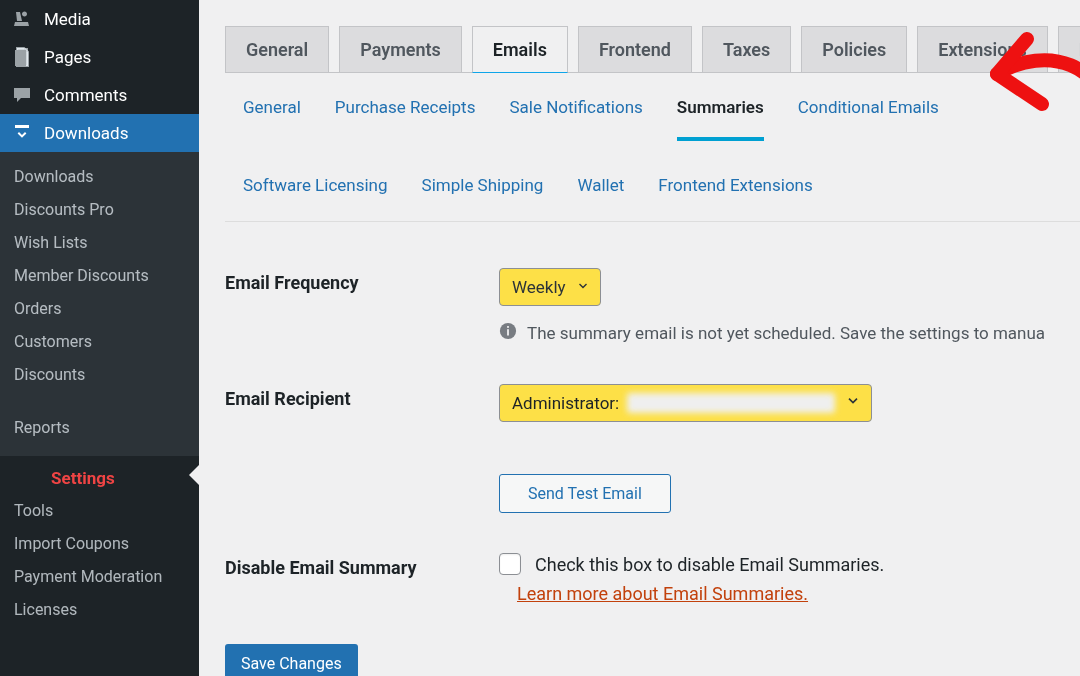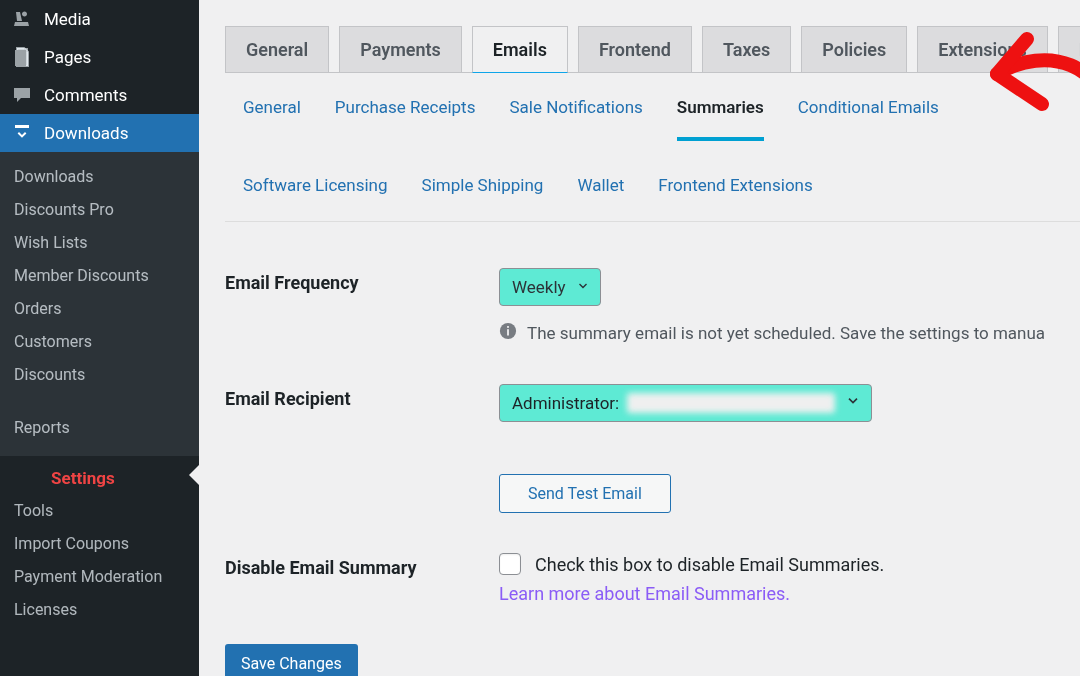--- a/index.html
+++ b/index.html
@@ -40,21 +40,21 @@
   .subtab-row2 { padding-bottom: 26px; }
 
   
   .form { padding-top: 46px; }
   .row { display: flex; align-items: flex-start; margin-bottom: 40px; }
   .row .label { width: 274px; font-size: 18px; font-weight: 700; color: #1d2327; padding-top: 4px; }
   .row .field { flex: 1; }
 
   .select {
     display: inline-flex; align-items: center; justify-content: space-between;
-    background: #5eead4; border: 1px solid #8c8f94; border-radius: 4px; padding: 8px 10px 8px 12px;
+    background: #fde047; border: 1px solid #8c8f94; border-radius: 4px; padding: 8px 10px 8px 12px;
     min-width: 100px; cursor: pointer;
   }
   .select .val { font-size: 17px; color: #2c3338; }
   .select .chev { margin-left: 10px; }
   .select.wide { min-width: 372px; }
   .select.wide .val-admin { display: flex; align-items: center; gap: 8px; }
   .select.wide .blur {
     width: 208px; height: 20px; background: #efefef; border-radius: 3px; filter: blur(3px);
   }
 
@@ -62,21 +62,21 @@
   .info-row .info-icon { fill: #787c82; }
 
   .btn-outline {
     display: inline-block; border: 1px solid #2271b1; color: #2271b1; background: #f6f7f7;
     padding: 9px 28px; border-radius: 3px; font-size: 16px; cursor: pointer; margin-top: 6px;
   }
 
   .chk-row { display: flex; align-items: center; gap: 14px; }
   .checkbox { width: 22px; height: 22px; border: 1px solid #8c8f94; border-radius: 4px; background: #fff; box-shadow: inset 0 1px 2px rgba(0,0,0,.07); cursor: pointer; }
   .chk-label { font-size: 18px; color: #1d2327; }
-  .link { color: #8b5cf6; font-size: 18px; display: inline-block; margin-top: 8px; cursor: pointer; }
+  .link { color: #c2410c; text-decoration: underline; font-size: 18px; display: inline-block; margin-top: 8px; cursor: pointer; margin-left: 18px; }
 
   .btn-primary {
     display: inline-block; background: #2271b1; color: #fff; padding: 10px 16px; border-radius: 3px;
     font-size: 16px; cursor: pointer;
   }
 
   
   .arrow-anno { position: absolute; left: 748px; top: 24px; pointer-events: none; }
   .arrow-anno svg { overflow: visible; }
 

